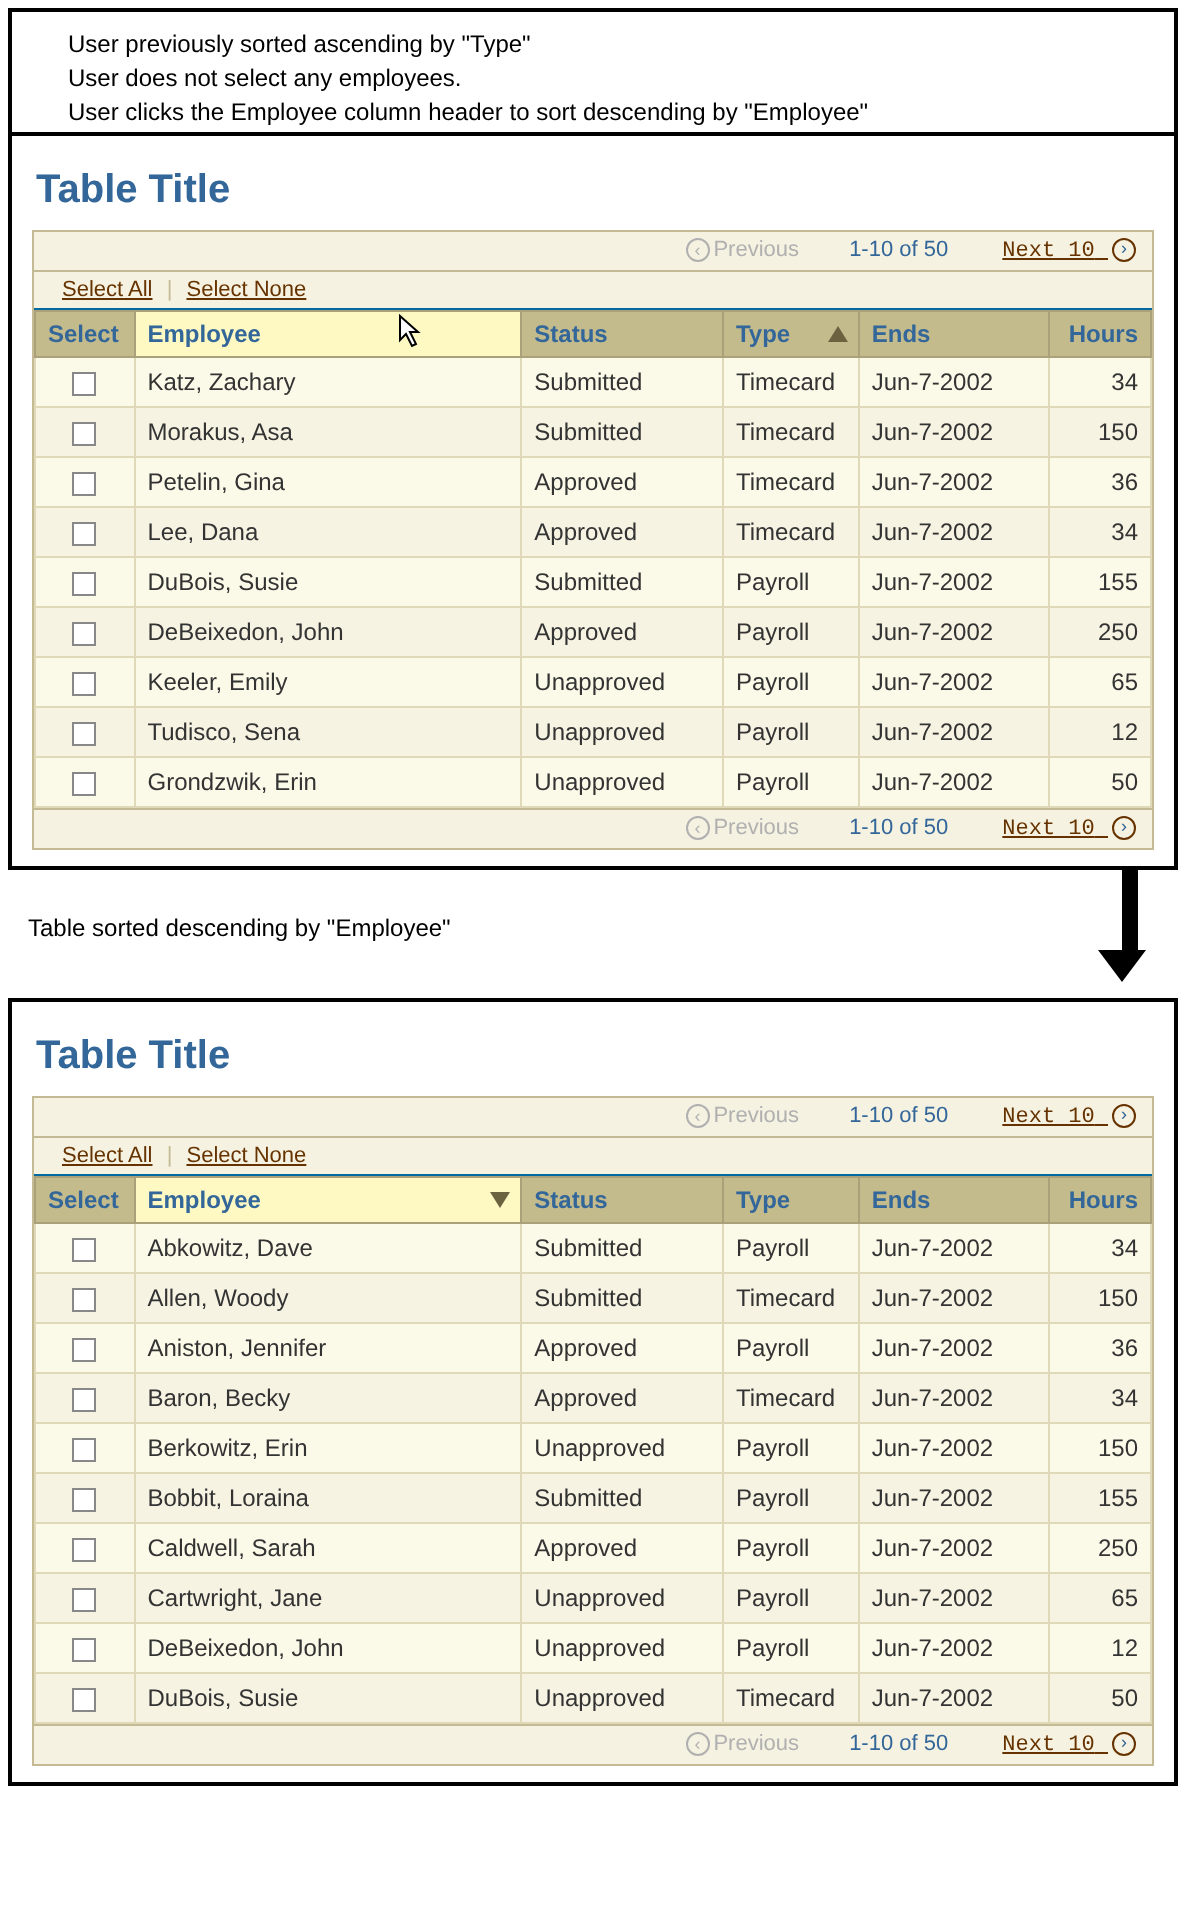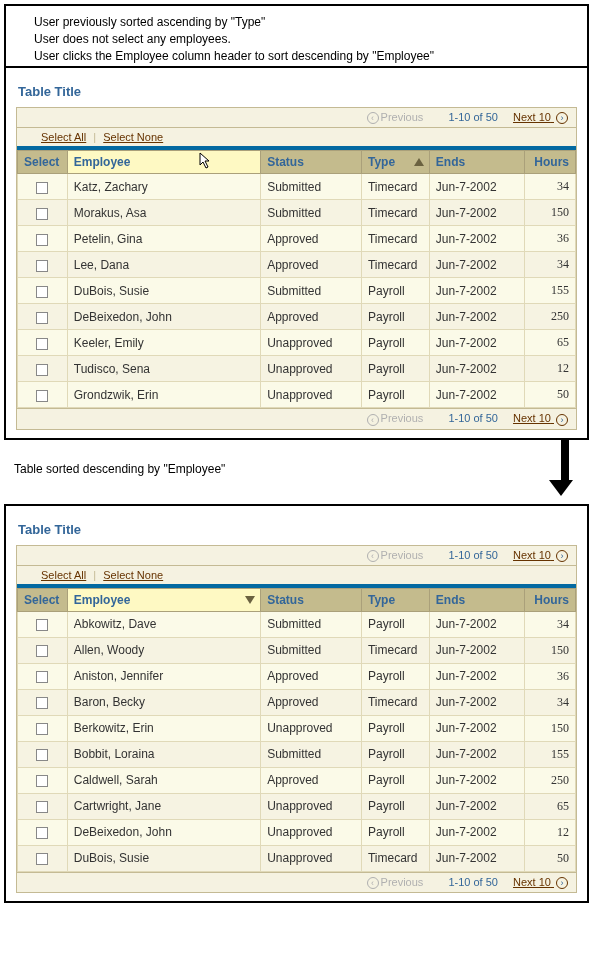--- a/index.html
+++ b/index.html
@@ -1,46 +1,46 @@
 <!DOCTYPE html>
 <html><head>
 <meta charset="utf-8">
 <style>
   * { box-sizing: border-box; margin: 0; padding: 0; }
   body { font-family: Arial, Helvetica, sans-serif; font-size: 12px; background: #fff; padding: 4px; width: 593px; }
   .annotation { border: 2px solid #000; border-bottom: none; padding: 8px 10px 2px 28px; font-size: 12px; line-height: 1.4; }
   .panel { border: 2px solid #000; padding: 10px 10px 8px 10px; }
   .panel.after { margin-top: 4px; }
-  .title { color: #336699; font-size: 13px; font-weight: bold; margin: 6px 0 8px 2px; }
+  .title { color: #336699; font-size: 20px; font-weight: bold; margin: 6px 0 8px 2px; }
   .tablebox { border: 1px solid #c4ba94; }
   .pager { background: #f5f2e1; border-bottom: 1px solid #c4ba94; padding: 3px 6px; text-align: right; font-size: 11px; }
   .pager-bottom { border-top: 1px solid #c4ba94; border-bottom: none; }
   .pager .prev { color: #b0b0b0; margin-right: 18px; }
   .pager .prev .circ, .pager .next .circ {
     display:inline-block; width:12px; height:12px; border:1px solid #b0b0b0; border-radius:50%;
     text-align:center; line-height:10px; font-size:9px; vertical-align:middle; margin:0 2px;
   }
-  .pager .next { color: #663300; text-decoration: underline; margin-left: 8px; }
+  .pager .next { color: #663300; text-decoration: underline; margin-left: 20px; font-family: Liberation Mono, monospace; }
   .pager .next .circ { border-color:#663300; color:#336699; }
   .pager .range { color: #336699; margin: 0 4px; }
-  .selects { background: #f5f2e1; border-bottom: 4px solid #0369a1; padding: 3px 24px; font-size: 11px; }
+  .selects { background: #f5f2e1; border-bottom: 1px solid #0369a1; padding: 3px 14px; font-size: 11px; }
   .selects a { color: #663300; text-decoration: underline; }
   .selects .sep { color: #c4ba94; margin: 0 4px; }
   table.data { width: 100%; border-collapse: collapse; }
   table.data th {
     background: #c4bb8d; color: #336699; font-weight: bold; text-align: left;
     border: 1px solid #aaa07a; padding: 4px 6px; font-size: 12px; position: relative;
   }
   table.data th.employee-sel { background: #fef9c3; }
   table.data th.num { text-align: right; }
   table.data td {
     border: 1px solid #e0d9b8; padding: 5px 6px; background: #fbfae8; font-size: 12px; color: #333;
   }
   table.data tr:nth-child(even) td { background: #f6f3e2; }
-  table.data td.num { text-align: right; font-family: Liberation Serif, serif; }
+  table.data td.num { text-align: right; }
   table.data td.sel { text-align: center; width: 42px; }
   .chk { width: 12px; height: 12px; border: 1px solid #888; display: inline-block; background: #fff; vertical-align: middle; }
   .sort-tri-asc, .sort-tri-desc {
     position: absolute; right: 5px; top: 50%; width: 0; height: 0;
   }
   .sort-tri-asc { border-left:5px solid transparent; border-right:5px solid transparent; border-bottom:8px solid #6b6240; transform: translateY(-50%);}
   .sort-tri-desc { border-left:5px solid transparent; border-right:5px solid transparent; border-top:8px solid #6b6240; transform: translateY(-50%);}
   .cursor {
     position:absolute; width:16px; height:20px; pointer-events:none;
   }

